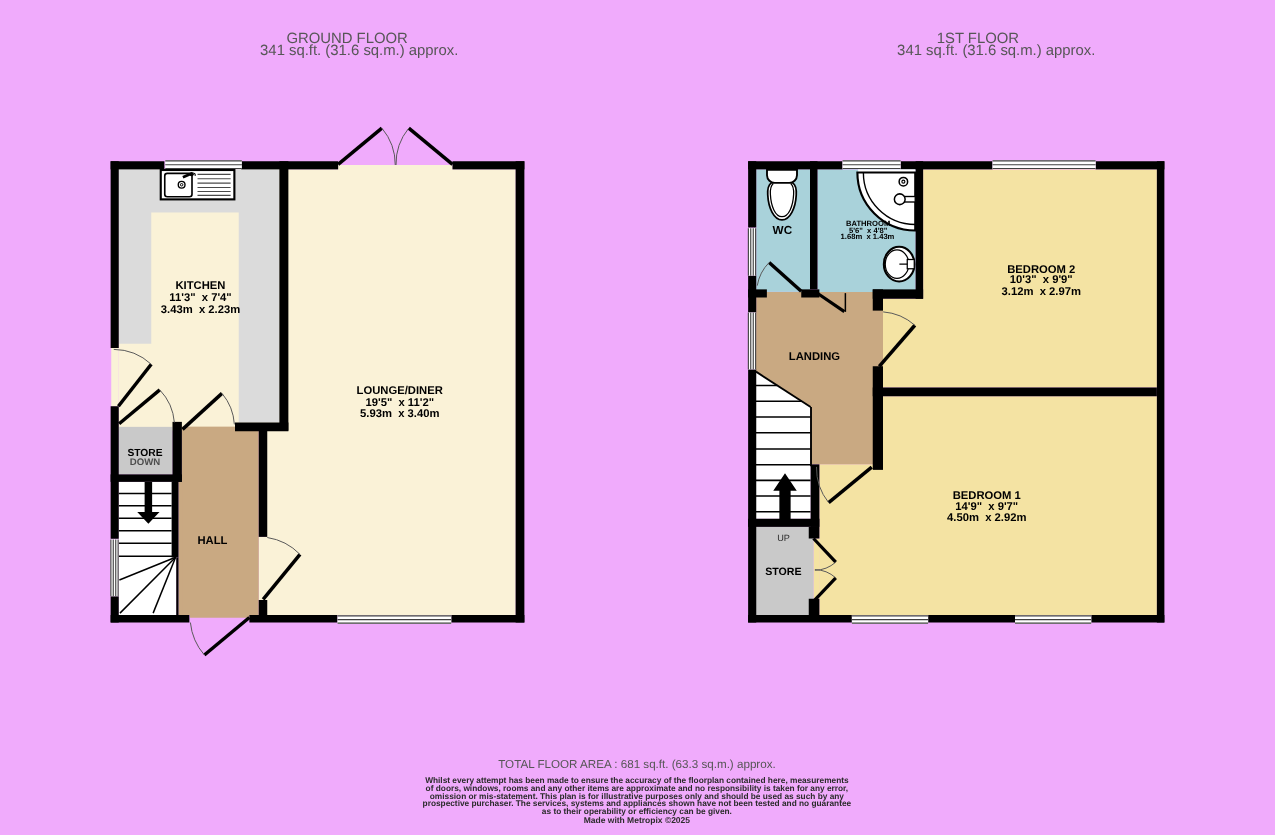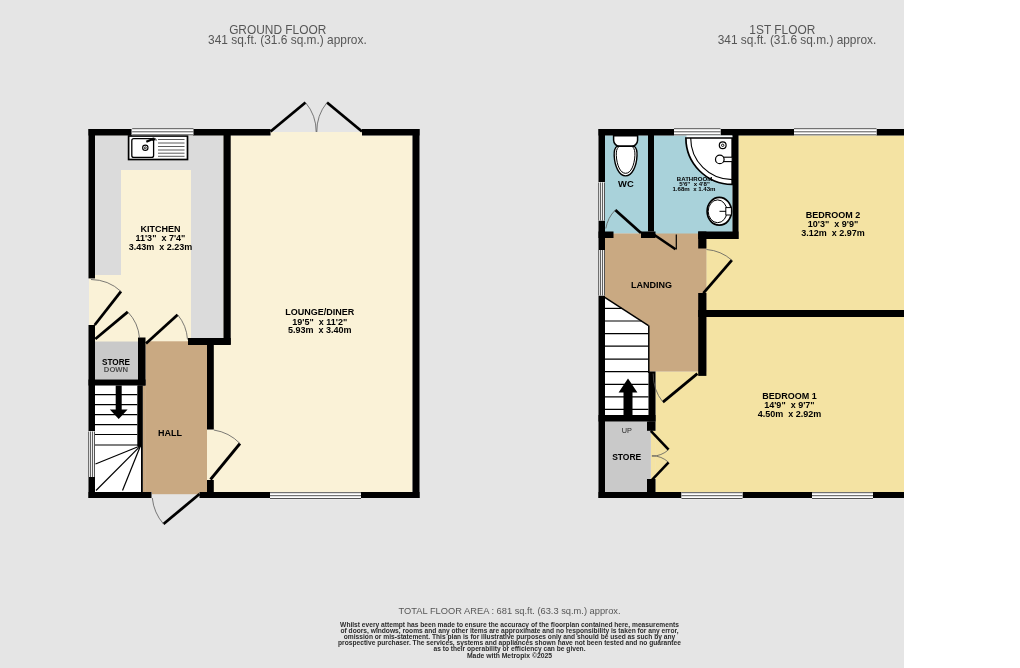--- a/index.html
+++ b/index.html
@@ -1,16 +1,16 @@
 <!DOCTYPE html>
 <html><head>
 <meta charset="utf-8">
 <style>
   html,body{margin:0;padding:0;background:#ffffff;}
-  .page{position:relative;width:904px;height:668px;background:#e5e5e5;overflow:hidden;
+  .page{position:relative;width:1020px;height:668px;background:#f0abfc;overflow:hidden;
         font-family:"Liberation Sans",sans-serif;}
   svg{position:absolute;left:0;top:0;}
   text{font-family:"Liberation Sans",sans-serif;}
 </style>
 </head>
 <body>
 <div class="page">
 <svg width="1020" height="668" viewBox="0 0 1020 668">
 
 <g fill="#565656" font-size="11.9px">

